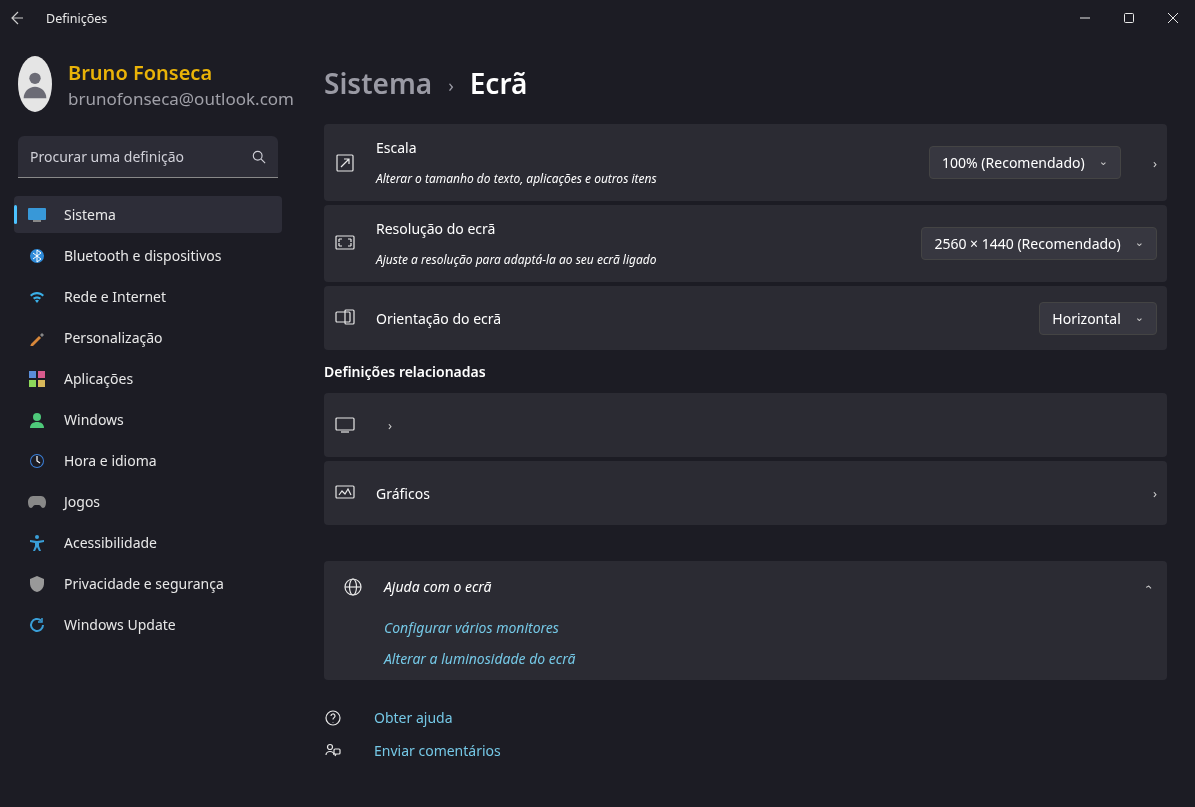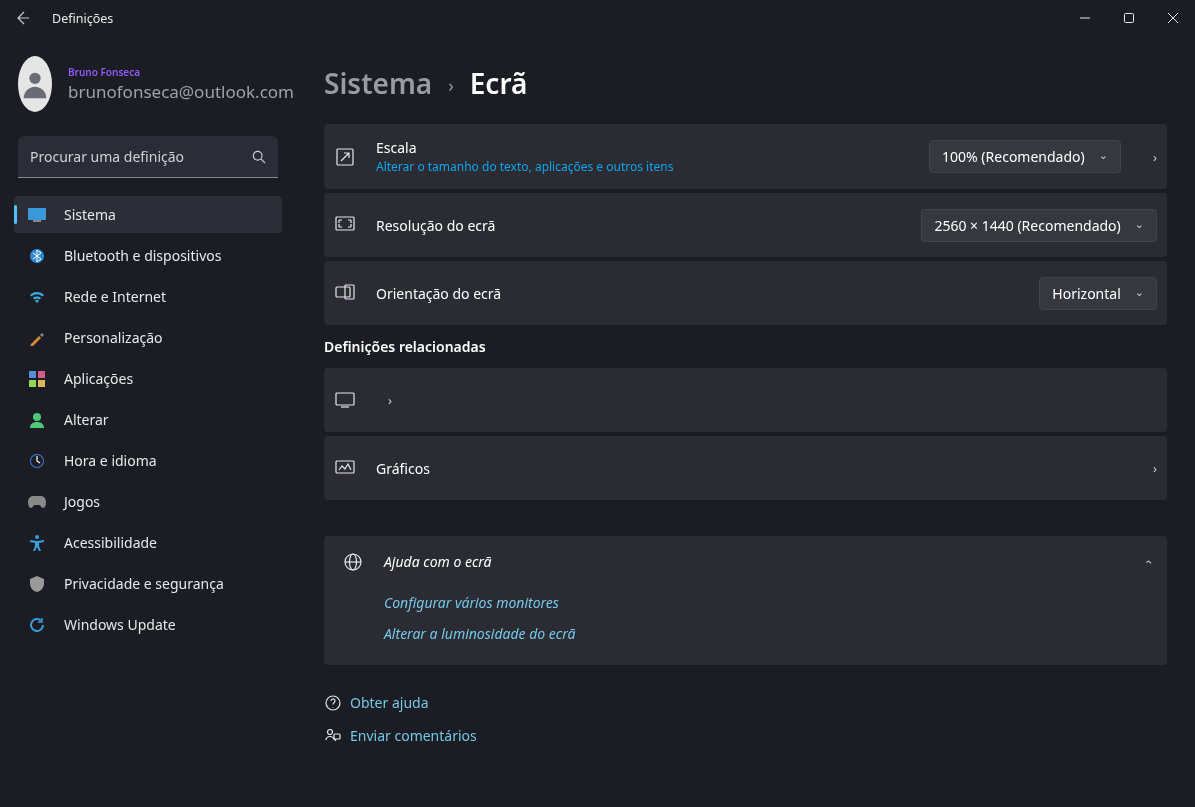--- a/index.html
+++ b/index.html
@@ -23,21 +23,21 @@
       display: flex;
       flex-direction: column;
       position: relative;
     }
 
     .titlebar {
       height: 36px;
       display: flex;
       align-items: center;
       justify-content: space-between;
-      padding-left: 14px;
+      padding-left: 8px;
     }
 
     .titlebar-left {
       display: flex;
       align-items: center;
       gap: 22px;
     }
 
     .back-arrow {
       color: #ccc;
@@ -96,22 +96,22 @@
       justify-content: center;
     }
 
     .avatar svg {
       width: 34px;
       height: 34px;
       fill: #6b6b75;
     }
 
     .profile-name {
-      color: #8b5cf6;
-      font-size: 10px;
+      color: #eab308;
+      font-size: 20px;
       font-weight: 600;
     }
 
     .profile-email {
       color: #a0a0a8;
       font-size: 17px;
       margin-top: 1px;
     }
 
     .search-box {
@@ -243,23 +243,24 @@
     .setting-text {
       flex: 1;
     }
 
     .setting-title {
       color: #fff;
       font-size: 14px;
     }
 
     .setting-desc {
-      color: #0ea5e9;
+      color: #ffffff;
       font-size: 12px;
-      margin-top: 1px;
+      margin-top: 13px;
+      font-style: italic;
     }
 
     .dropdown {
       background: #373740;
       border: 1px solid #444;
       border-radius: 4px;
       padding: 6px 12px;
       display: flex;
       align-items: flex-start;
       gap: 14px;
@@ -302,21 +303,21 @@
       padding: 16px 18px;
       gap: 20px;
       cursor: pointer;
     }
 
     .help-header .setting-title {
       flex: 1;
     }
 
     .help-links {
-      padding: 6px 18px 22px 60px;
+      padding: 6px 18px 12px 60px;
       display: flex;
       flex-direction: column;
       gap: 12px;
     }
 
     .help-link {
       color: #75c8e6;
       font-size: 14px;
       cursor: pointer;
     }
@@ -324,21 +325,21 @@
     .footer-links {
       margin-top: 28px;
       display: flex;
       flex-direction: column;
       gap: 14px;
     }
 
     .footer-link {
       display: flex;
       align-items: center;
-      gap: 8px;
+      gap: 32px;
       color: #75c8e6;
       font-size: 14px;
       cursor: pointer;
     }
 
     .footer-link-icon {
       width: 18px;
       color: #e8e8e8;
       display: flex;
       align-items: center;
@@ -452,21 +453,21 @@
           </span>
           <span>Aplicações</span>
         </div>
         <div class="nav-item">
           <span class="nav-icon">
             <svg width="14" height="16" viewBox="0 0 14 16" fill="#4ec97a">
                 <circle cx="7" cy="5" r="4"></circle>
                 <path d="M0 16c0-4 3-6 7-6s7 2 7 6z"></path>
               </svg>
           </span>
-          <span>Alterar</span>
+          <span>Windows</span>
         </div>
         <div class="nav-item">
           <span class="nav-icon">
             <svg width="16" height="16" viewBox="0 0 16 16">
                 <circle cx="8" cy="8" r="7" fill="#3a7fd8"></circle>
                 <circle cx="8" cy="8" r="6" fill="#1c1c24"></circle>
                 <path d="M8 3v5l3 2" stroke="#fff" stroke-width="1.2" fill="none"></path>
               </svg>
           </span>
           <span>Hora e idioma</span>
@@ -535,20 +536,21 @@
 
       <div class="setting-row">
         <div class="setting-icon">
           <svg width="20" height="18" viewBox="0 0 20 18" fill="none" stroke="currentColor" stroke-width="1.2">
               <rect x="1" y="1" width="18" height="13" rx="1"></rect>
               <path d="M4 4h3M4 4v3M16 4h-3M16 4v3M4 11v-3M4 11h3M16 11v-3M16 11h-3"></path>
             </svg>
         </div>
         <div class="setting-text">
           <div class="setting-title">Resolução do ecrã</div>
+          <div class="setting-desc">Ajuste a resolução para adaptá-la ao seu ecrã ligado</div>
         </div>
         <div class="dropdown">
           <span>2560 × 1440 (Recomendado)</span>
           <span class="dropdown-chevron">⌄</span>
         </div>
       </div>
 
       <div class="setting-row">
         <div class="setting-icon">
           <svg width="20" height="18" viewBox="0 0 20 18" fill="none" stroke="currentColor" stroke-width="1.2">

